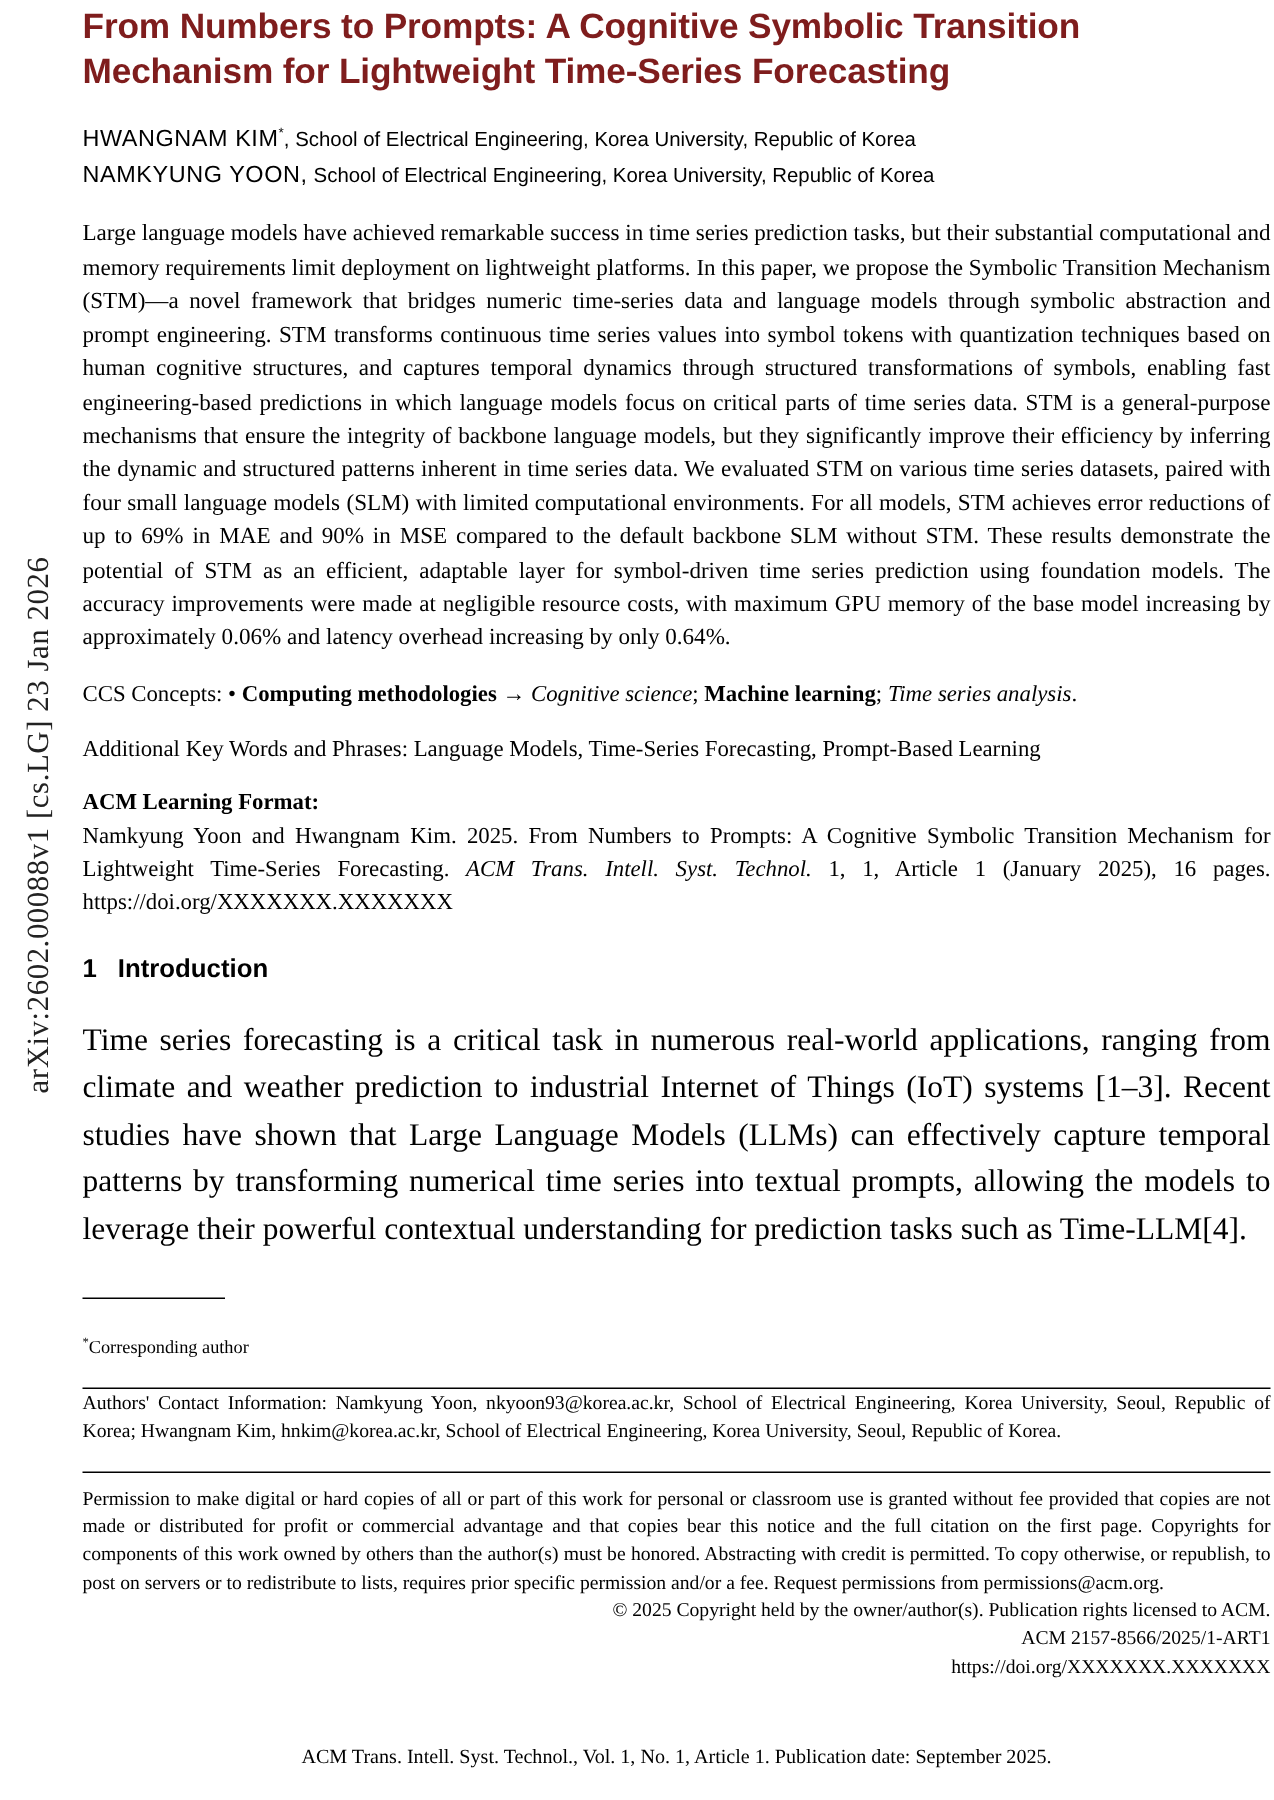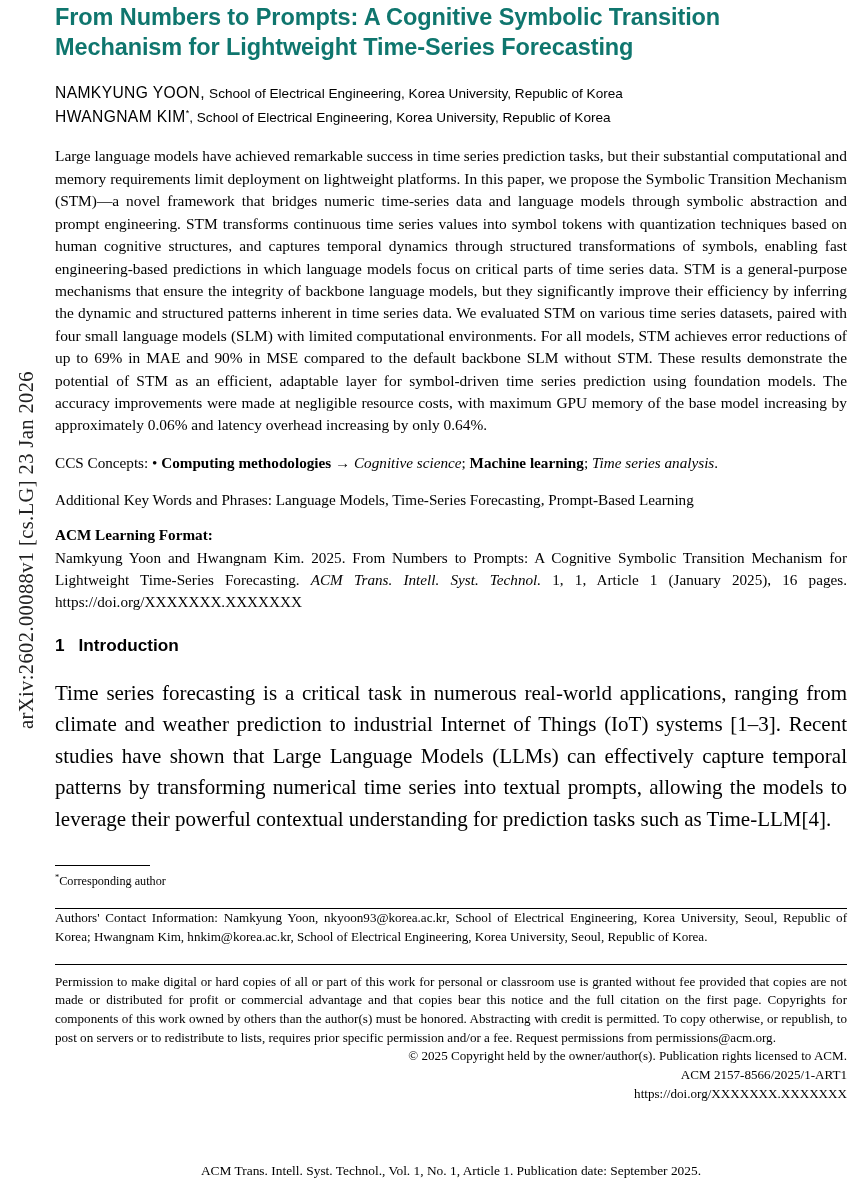--- a/index.html
+++ b/index.html
@@ -49,21 +49,21 @@
     box-sizing: border-box;
   }
   .title {
     font-family: "Liberation Sans", sans-serif;
     font-weight: bold;
     font-size: 23.5px;
     line-height: 1.28;
     letter-spacing: -0.1px;
     margin: 0;
     padding-top: 2px;
-    color: #0f766e;
+    color: #7f1d1d;
   }
   .authors {
     margin-top: 19px;
     font-family: "Liberation Sans", sans-serif;
     font-size: 14.6px;
     line-height: 1.55;
   }
   .author-line {
     white-space: nowrap;
   }
@@ -122,21 +122,21 @@
     line-height: 1.5;
     text-align: justify;
   }
   .footnote-rule {
     margin-top: 30px;
     width: 95px;
     height: 1px;
     background: #000;
   }
   .footnote {
-    margin-top: 6px;
+    margin-top: 23px;
     font-size: 12.2px;
     line-height: 1.4;
   }
   .footnote sup {
     font-size: 8.4px;
     vertical-align: super;
   }
   .hr-full {
     margin-top: 17px;
     width: 100%;
@@ -177,25 +177,25 @@
   <div class="arxiv-stamp">
     <span>arXiv:2602.00088v1  [cs.LG]  23 Jan 2026</span>
   </div>
 
   <div class="content">
 
     <h1 class="title">From Numbers to Prompts: A Cognitive Symbolic Transition Mechanism for Lightweight Time-Series Forecasting</h1>
 
     <div class="authors">
       <div class="author-line">
+        <span class="author-name">HWANGNAM KIM</span><sup class="star">*</sup><span class="author-aff">, School of Electrical Engineering, Korea University, Republic of Korea</span>
+      </div>
+      <div class="author-line">
         <span class="author-name">NAMKYUNG YOON,</span>
         <span class="author-aff">School of Electrical Engineering, Korea University, Republic of Korea</span>
-      </div>
-      <div class="author-line">
-        <span class="author-name">HWANGNAM KIM</span><sup class="star">*</sup><span class="author-aff">, School of Electrical Engineering, Korea University, Republic of Korea</span>
       </div>
     </div>
 
     <div class="abstract">Large language models have achieved remarkable success in time series prediction tasks, but their substantial computational and memory requirements limit deployment on lightweight platforms. In this paper, we propose the Symbolic Transition Mechanism (STM)—a novel framework that bridges numeric time-series data and language models through symbolic abstraction and prompt engineering. STM transforms continuous time series values into symbol tokens with quantization techniques based on human cognitive structures, and captures temporal dynamics through structured transformations of symbols, enabling fast engineering-based predictions in which language models focus on critical parts of time series data. STM is a general-purpose mechanisms that ensure the integrity of backbone language models, but they significantly improve their efficiency by inferring the dynamic and structured patterns inherent in time series data. We evaluated STM on various time series datasets, paired with four small language models (SLM) with limited computational environments. For all models, STM achieves error reductions of up to 69% in MAE and 90% in MSE compared to the default backbone SLM without STM. These results demonstrate the potential of STM as an efficient, adaptable layer for symbol-driven time series prediction using foundation models. The accuracy improvements were made at negligible resource costs, with maximum GPU memory of the base model increasing by approximately 0.06% and latency overhead increasing by only 0.64%.</div>
 
     <div class="ccs">
       <span>CCS Concepts: •</span>
       <b>Computing methodologies</b>
       <span>→</span>
       <i>Cognitive science</i><span>;</span>

